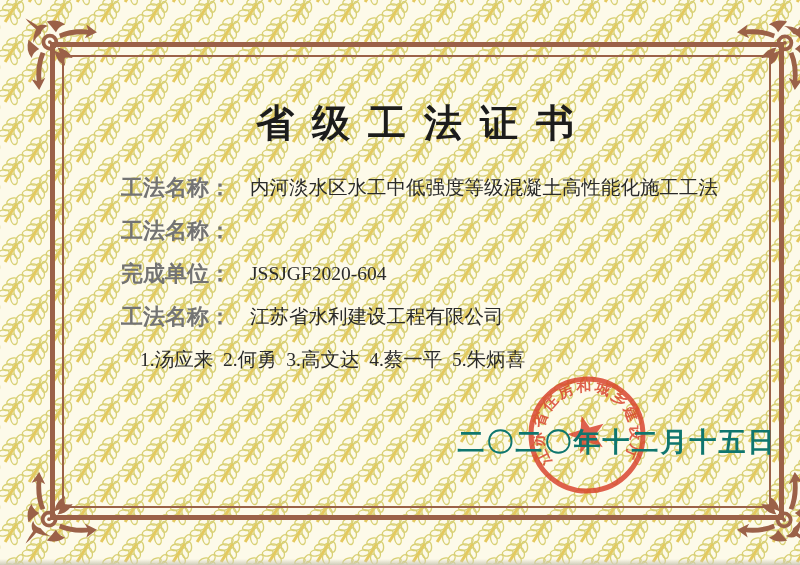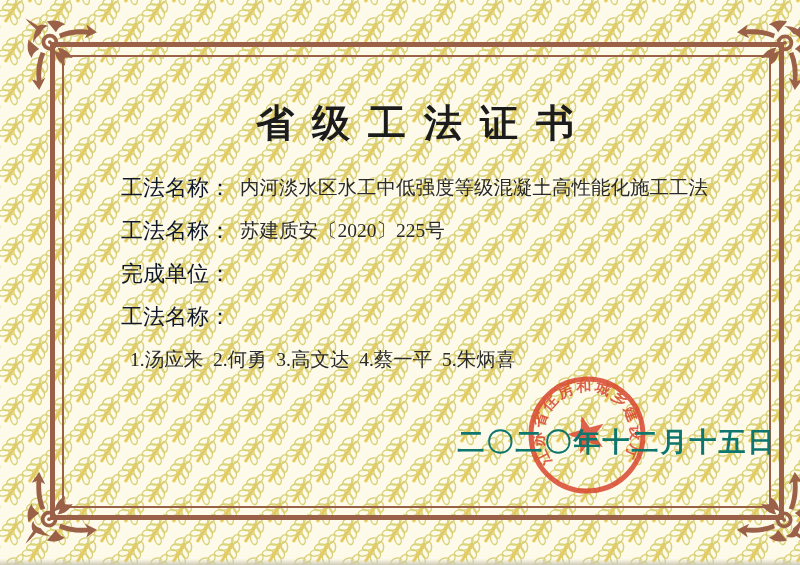--- a/index.html
+++ b/index.html
@@ -13,22 +13,22 @@
   .orn{position:absolute;width:76px;height:76px;z-index:2;}
   .orn-tl{left:24px;top:17px;}
   .orn-tr{right:20px;top:17px;transform:rotate(90deg);}
   .orn-br{right:20px;bottom:20px;transform:rotate(180deg);}
   .orn-bl{left:24px;bottom:20px;transform:rotate(270deg);}
   .title{position:absolute;top:98px;left:0;width:100%;margin:0;text-align:center;
          font-size:38px;font-weight:700;color:#1c1c1c;letter-spacing:18px;text-indent:18px;
          z-index:3;}
   .fields{position:absolute;left:121px;top:166px;right:66px;z-index:3;}
   .field-row{height:43px;display:flex;align-items:center;}
-  .field-label{font-weight:400;font-size:22px;color:#0f172a;white-space:pre;flex:none;}
-  .field-value{font-size:19.5px;color:#2a2a2a;white-space:pre;margin-left:9px;
+  .field-label{font-weight:700;font-size:22px;color:#737373;white-space:pre;flex:none;}
+  .field-value{font-size:19.5px;color:#2a2a2a;white-space:pre;margin-left:19px;
                font-family:"Liberation Serif","DejaVu Serif",serif;}
   .date{position:absolute;left:452px;top:424px;width:330px;text-align:center;
         font-size:27px;font-weight:600;color:#0f766e;letter-spacing:2px;z-index:4;}
   .seal{position:absolute;left:512px;top:360px;width:150px;height:150px;z-index:3;opacity:.82;}
   .scan-edge-bottom{position:absolute;left:0;bottom:0;width:100%;height:6px;
         background:linear-gradient(to bottom,rgba(190,188,172,0),#cfccba);z-index:5;}
 </style>
 </head>
 <body>
 
@@ -98,27 +98,28 @@
 
   <h1 class="title">省级工法证书</h1>
 
   <div class="fields">
     <div class="field-row">
       <span class="field-label">工法名称：</span>
       <span class="field-value">内河淡水区水工中低强度等级混凝土高性能化施工工法</span>
     </div>
     <div class="field-row">
       <span class="field-label">工法名称：</span>
-      <span class="field-value">苏建质安〔2020〕225号</span>
     </div>
     <div class="field-row">
       <span class="field-label">完成单位：</span>
+      <span class="field-value">JSSJGF2020-604</span>
     </div>
     <div class="field-row">
       <span class="field-label">工法名称：</span>
+      <span class="field-value">江苏省水利建设工程有限公司</span>
     </div>
     <div class="field-row">
       <span class="field-value">1.汤应来  2.何勇  3.高文达  4.蔡一平  5.朱炳喜</span>
     </div>
   </div>
 
   <svg class="seal" viewBox="0 0 150 150" xmlns="http://www.w3.org/2000/svg">
     <defs>
       <path id="sealArc" d="M 39 100.2 A 44 44 0 1 1 111 100.2" fill="none"></path>
     </defs>

